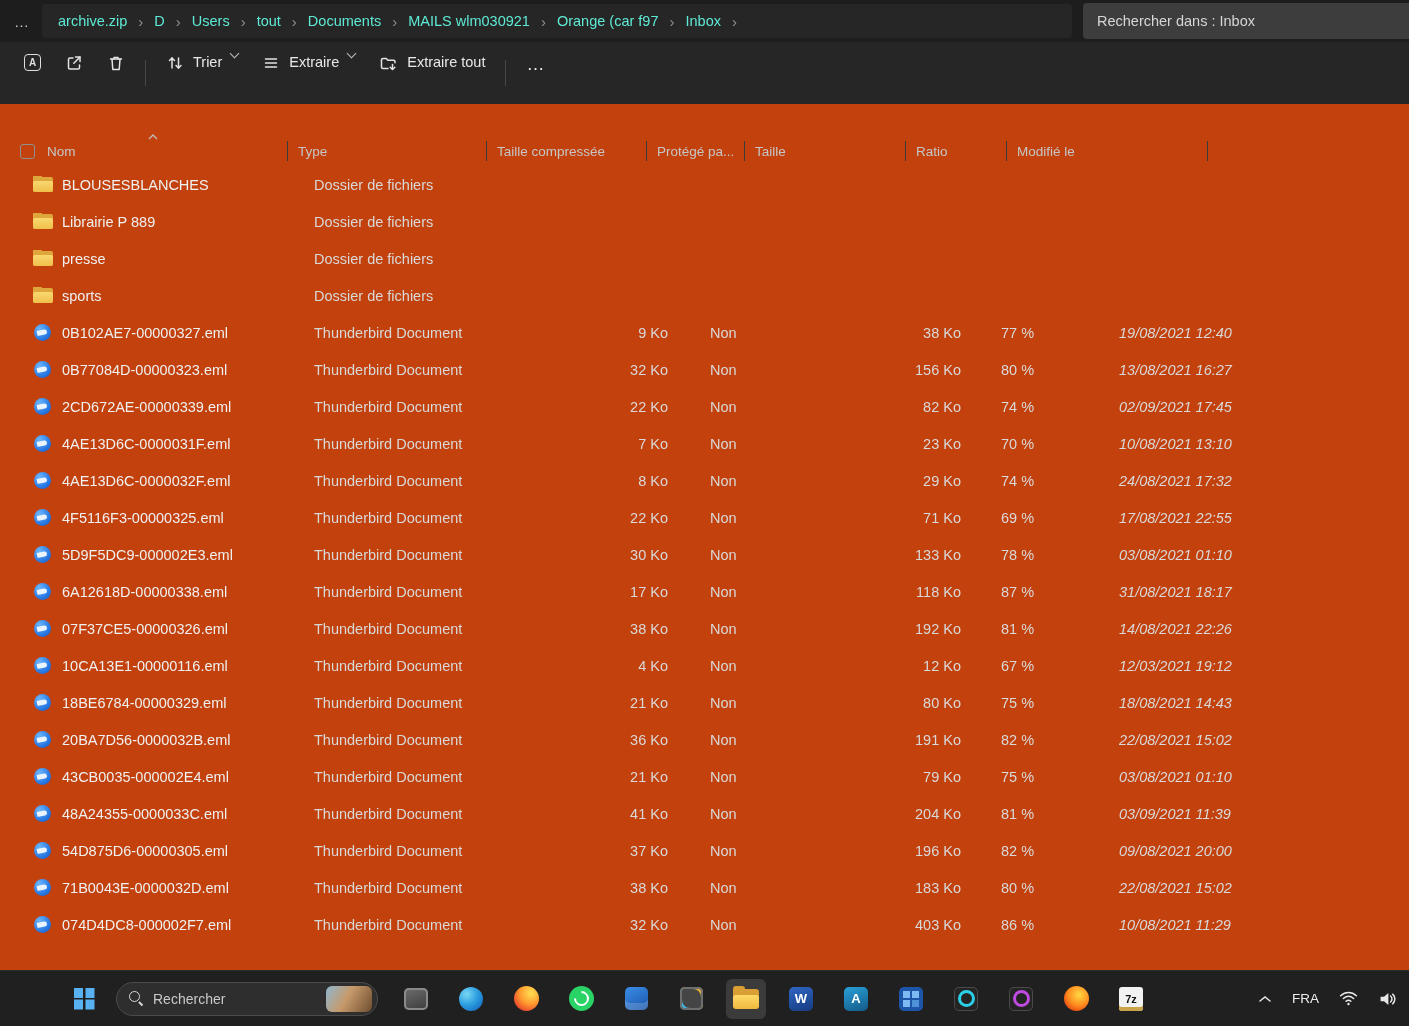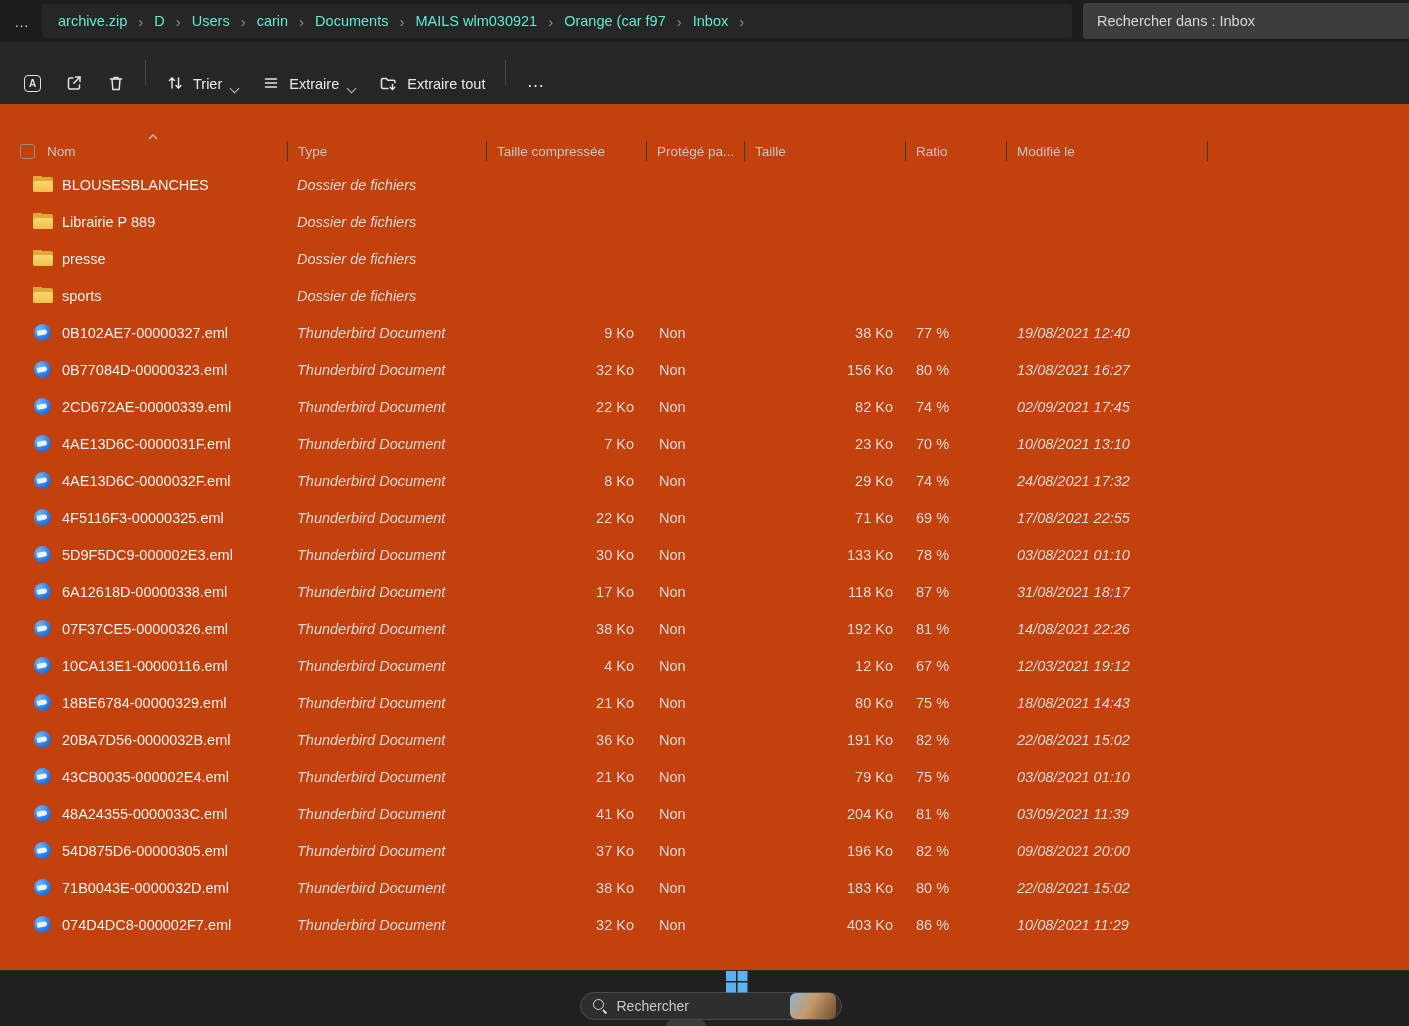--- a/index.html
+++ b/index.html
@@ -20,21 +20,21 @@
   .crumb { font-size:14.5px; color:#5eead4; padding:4px 6px; border-radius:3px; }
   .crumb-sep { color:#8f8f8f; font-size:15px; margin:0 5px; }
   .addr-search {
     margin-left:auto; width:326px; height:36px; background:#3d3d3d; border-radius:4px 0 0 4px;
     display:flex; align-items:center; padding:0 14px; font-size:14.5px; color:#d6d6d6;
   }
 
   
   .cmd-bar { height:62px; background:#262626; display:flex; align-items:center; padding:0 12px; }
   .tbtn {
-    display:flex; align-items:flex-end; gap:9px; height:38px; padding:0 12px;
+    display:flex; align-items:flex-start; gap:9px; height:38px; padding:0 12px;
     border-radius:4px; color:#e8e8e8; font-size:14.5px; background:transparent; border:none; cursor:default;
   }
   .tbtn svg { display:block; }
   .box-a {
     width:17px; height:17px; border:1.5px solid #dedede; border-radius:4px;
     display:grid; place-items:center; font-size:10px; font-weight:bold; color:#dedede;
   }
   .box-a::after { content:"A"; }
   .caret-down {
     width:7px; height:7px; border-right:1.4px solid #bdbdbd; border-bottom:1.4px solid #bdbdbd;
@@ -45,24 +45,24 @@
 
   
   .content { position:absolute; top:104px; bottom:56px; left:0; right:0; background:#c2410c; padding-top:32px; }
   .grid-cols { display:grid; grid-template-columns:288px 199px 160px 98px 161px 101px 201px; }
   .hdr { height:30px; align-items:center; color:#c6c6c6; font-size:13.5px; position:relative; }
   .hdr .h { position:relative; display:flex; align-items:center; height:100%; padding-left:10px; }
   .hdr .h::after { content:""; position:absolute; right:0; top:5px; height:20px; width:1px; background:#3a3a3a; }
   .hdr .h-name { padding-left:20px; gap:12px; }
   .hdr-checkbox { width:15px; height:15px; border:1px solid #8f8f8f; border-radius:3px; background:transparent; }
   .sort-caret { position:absolute; left:148px; top:-2px; }
-  .rows .row { height:37px; align-items:center; font-size:14.5px; color:#e2e2e2; cursor:default; }
+  .rows .row { height:37px; align-items:center; font-size:14.5px; color:#e2e2e2; cursor:default;gap:17px; }
   .row .c { overflow:hidden; white-space:nowrap; }
   .c-name { display:flex; align-items:center; gap:9px; padding-left:33px; color:#f0f0f0; }
-  .c-type { padding-left:9px; color:#d9d9d9;font-style:italic; }
+  .c-type { padding-left:9px; color:#d9d9d9; }
   .c-num  { text-align:right; padding-right:13px; color:#d9d9d9; }
   .c-left { padding-left:12px; color:#d9d9d9; }
   .c-ratio{ padding-left:10px; color:#d9d9d9; }
   .c-mod  { padding-left:10px; color:#d9d9d9;font-style:italic; }
 
   .ficon { width:20px; height:18px; position:relative; flex:0 0 20px; }
   
   .folder-glyph { position:absolute; inset:0; }
   .folder-glyph .back { position:absolute; left:0; top:1px; width:20px; height:15px; background:#dfa63c; border-radius:2px; }
   .folder-glyph .tab  { position:absolute; left:0; top:-1px; width:9px; height:5px; background:#dfa63c; border-radius:2px 2px 0 0; }
@@ -73,21 +73,21 @@
     background:radial-gradient(circle at 32% 28%, #6cb6ff 0%, #2f7fe8 55%, #0a55c4 100%);
   }
   .eml-glyph::after {
     content:""; position:absolute; left:3px; top:6px; width:10px; height:5px;
     background:#eaf4ff; border-radius:0 6px 6px 2px; transform:rotate(-12deg);
   }
 
   
   .taskbar {
     position:absolute; left:0; right:0; bottom:0; height:56px; background:#202020;
-    border-top:1px solid rgba(255,255,255,0.05); display:flex; align-items:center;flex-direction:column;
+    border-top:1px solid rgba(255,255,255,0.05); display:flex; align-items:center;
   }
   .start-btn { margin-left:64px; width:40px; height:40px; display:grid; place-items:center; border-radius:6px; }
   .win-glyph { position:relative; width:21px; height:21px; }
   .win-glyph::before {
     content:""; position:absolute; width:9.5px; height:9.5px; background:#58b2f1;
     box-shadow:11.5px 0 #58b2f1, 0 11.5px #58b2f1, 11.5px 11.5px #58b2f1;
   }
   .tb-search {
     margin-left:12px; width:262px; height:34px; border-radius:17px; background:#2e2e2e;
     border:1px solid #4b4b4b; display:flex; align-items:center; padding:0 5px 0 12px; gap:9px;
@@ -148,21 +148,21 @@
 
   <div class="addr-bar">
     <div class="overflow-btn">…</div>
     <div class="addr-field" id="breadcrumb">
         <span class="crumb">archive.zip</span>
         <span class="crumb-sep">›</span>
         <span class="crumb">D</span>
         <span class="crumb-sep">›</span>
         <span class="crumb">Users</span>
         <span class="crumb-sep">›</span>
-        <span class="crumb">carin</span>
+        <span class="crumb">tout</span>
         <span class="crumb-sep">›</span>
         <span class="crumb">Documents</span>
         <span class="crumb-sep">›</span>
         <span class="crumb">MAILS wlm030921</span>
         <span class="crumb-sep">›</span>
         <span class="crumb">Orange (car f97</span>
         <span class="crumb-sep">›</span>
         <span class="crumb">Inbox</span>
         <span class="crumb-sep">›</span>
       </div>

